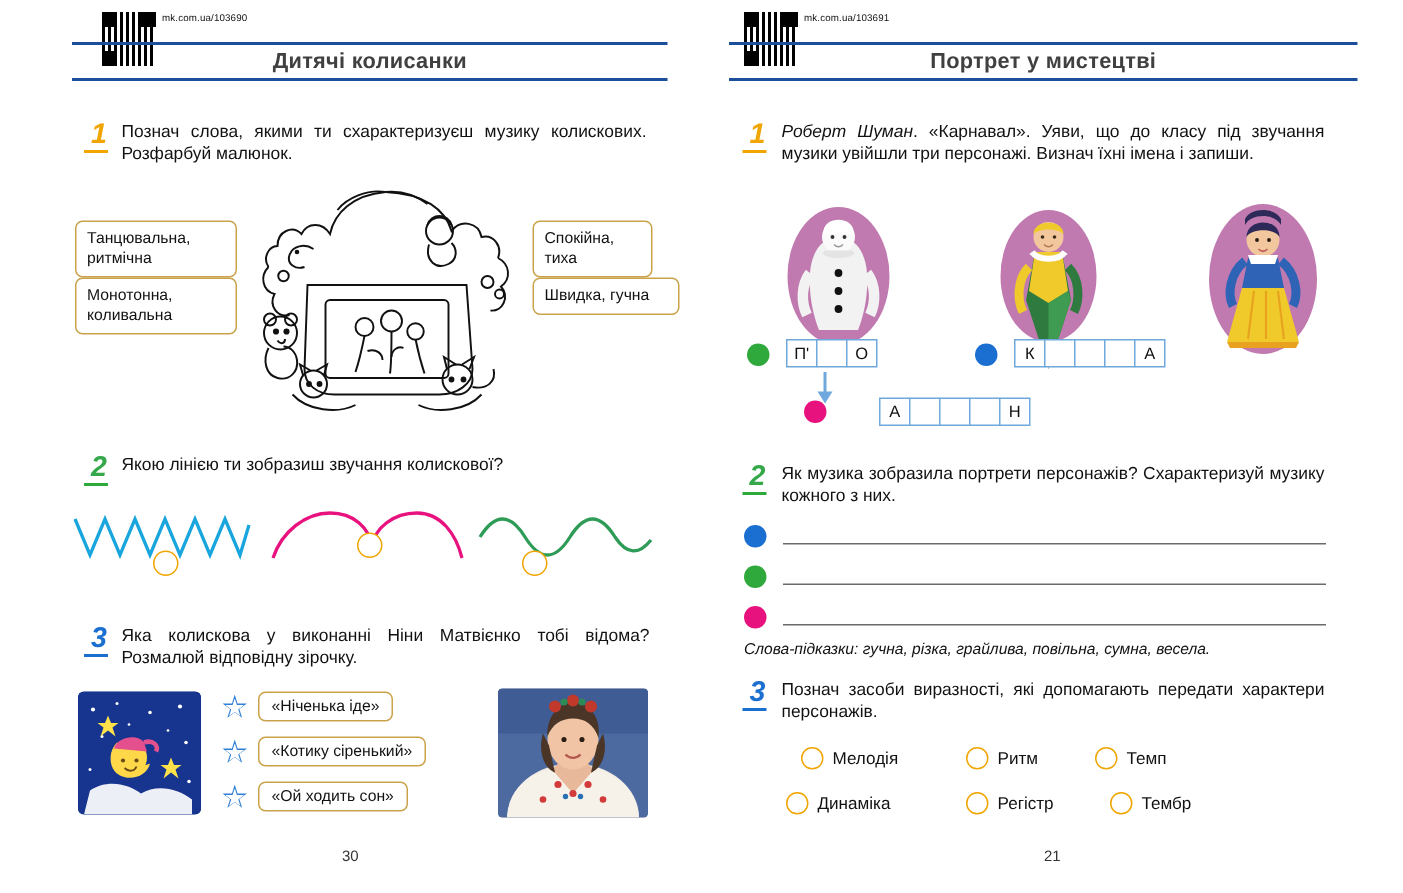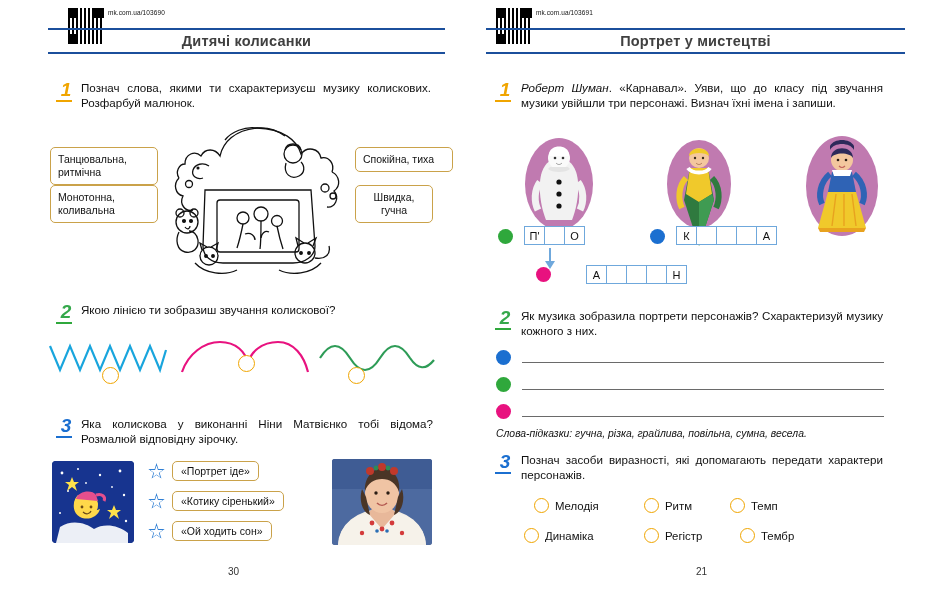--- a/index.html
+++ b/index.html
@@ -158,22 +158,22 @@
     <div class="title-bar">
       <span class="title">Дитячі колисанки</span>
     </div>
 
     <div class="tnum c-orange" style="left:57px; top:80px;">1</div>
     <div class="tnum-underline" style="left:56px; top:100px; background:#f0a500;"></div>
     <div class="ttext" style="position:absolute; left:81px; top:80px; width:350px;">Познач слова, якими ти схарактеризуєш музику колискових. Розфарбуй малюнок.</div>
 
     <div class="wordbox" style="left:50px; top:147px; width:108px;">Танцювальна, ритмічна</div>
     <div class="wordbox" style="left:50px; top:185px; width:108px;">Монотонна, коливальна</div>
-    <div class="wordbox" style="left:355px; top:147px; width:98px;">Спокійна, тиха</div>
-    <div class="wordbox" style="left:355px; top:185px; width:78px;text-align:center;">Швидка, гучна</div>
+    <div class="wordbox" style="left:355px; top:147px; width:80px;">Спокійна, тиха</div>
+    <div class="wordbox" style="left:355px; top:185px; width:98px;">Швидка, гучна</div>
 
     <div class="cradle" style="left:165px; top:118px;">
       <svg width="185" height="160" viewBox="0 0 185 160">
         <g fill="none" stroke="#111" stroke-width="1.3">
 
           <path d="M92 10 C70 12 58 24 55 38 C50 30 40 30 36 38 C30 32 20 36 20 46 C14 46 10 54 14 60"></path>
           <path d="M92 10 C118 11 132 22 136 36 C142 28 154 30 156 40 C164 38 170 46 167 54"></path>
           <path d="M60 22 C66 14 80 8 92 10"></path>
           <path d="M120 18 C112 12 102 9 92 10"></path>
 
@@ -283,21 +283,21 @@
         <circle cx="30" cy="46" r="1.4" fill="#6b4a16"></circle>
         <circle cx="39" cy="46" r="1.4" fill="#6b4a16"></circle>
         <path d="M31 51 C34 54 38 53 39 50" fill="none" stroke="#6b4a16" stroke-width="1.2"></path>
         <path d="M8 66 C20 58 34 62 42 68 C52 62 66 64 76 72 L76 82 L4 82 Z" fill="#ffffff" opacity=".92"></path>
       </svg>
     </div>
 
     <div class="starwrap" style="left:148px; top:463px;">
         <div class="star-outline"></div>
       </div>
-    <div class="songbox" style="left:172px; top:461px;">«Портрет іде»</div>
+    <div class="songbox" style="left:172px; top:461px;">«Ніченька іде»</div>
 
     <div class="starwrap" style="left:148px; top:493px;">
         <div class="star-outline"></div>
       </div>
     <div class="songbox" style="left:172px; top:491px;">«Котику сіренький»</div>
 
     <div class="starwrap" style="left:148px; top:523px;">
         <div class="star-outline"></div>
       </div>
     <div class="songbox" style="left:172px; top:521px;">«Ой ходить сон»</div>

